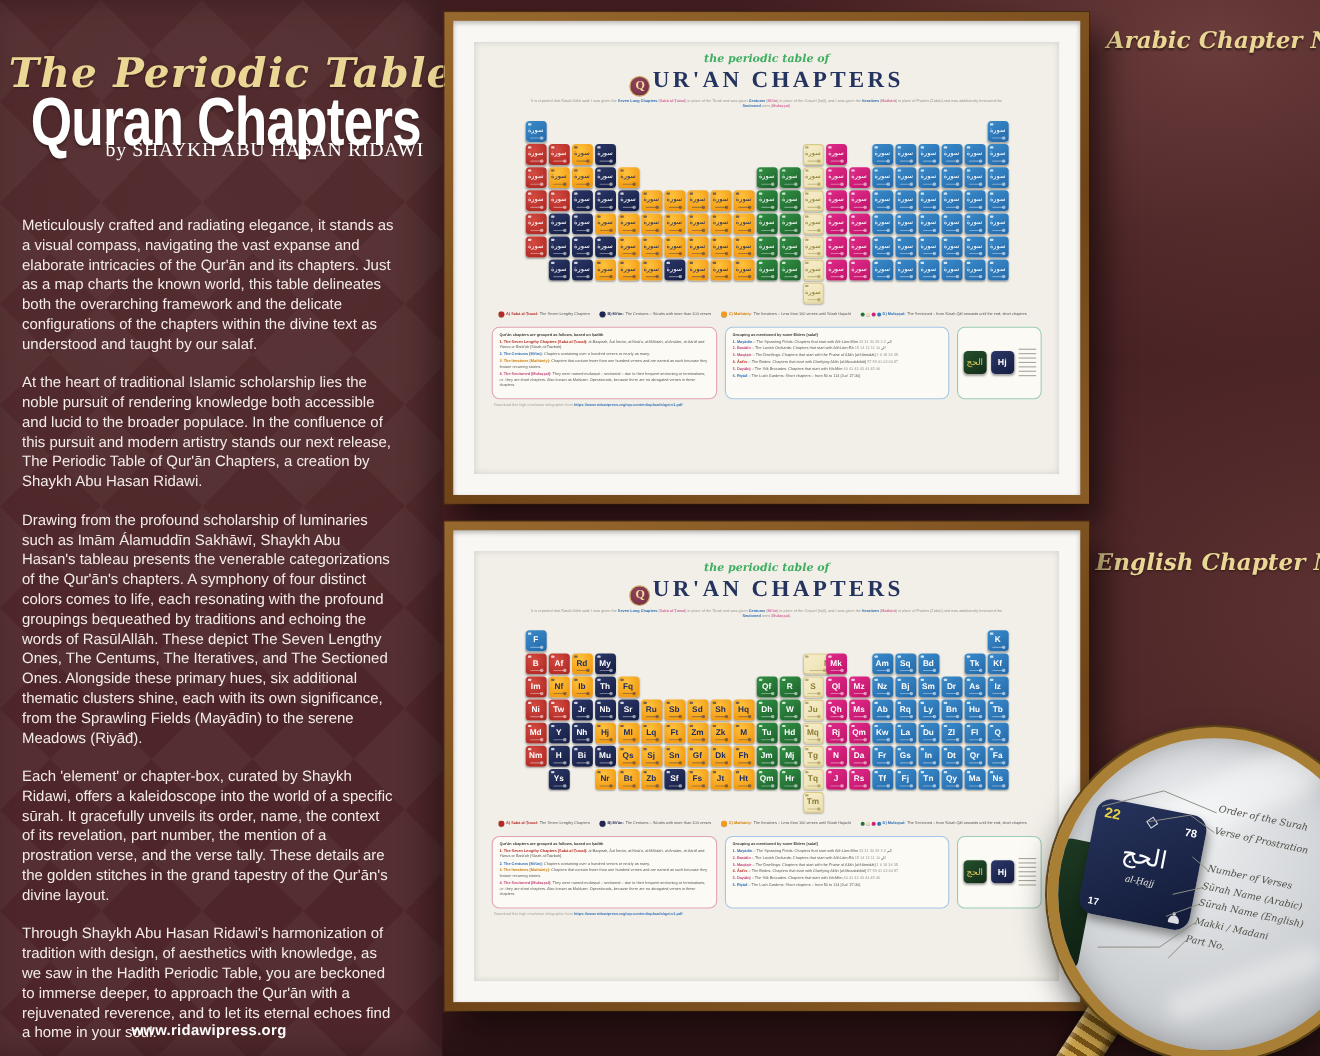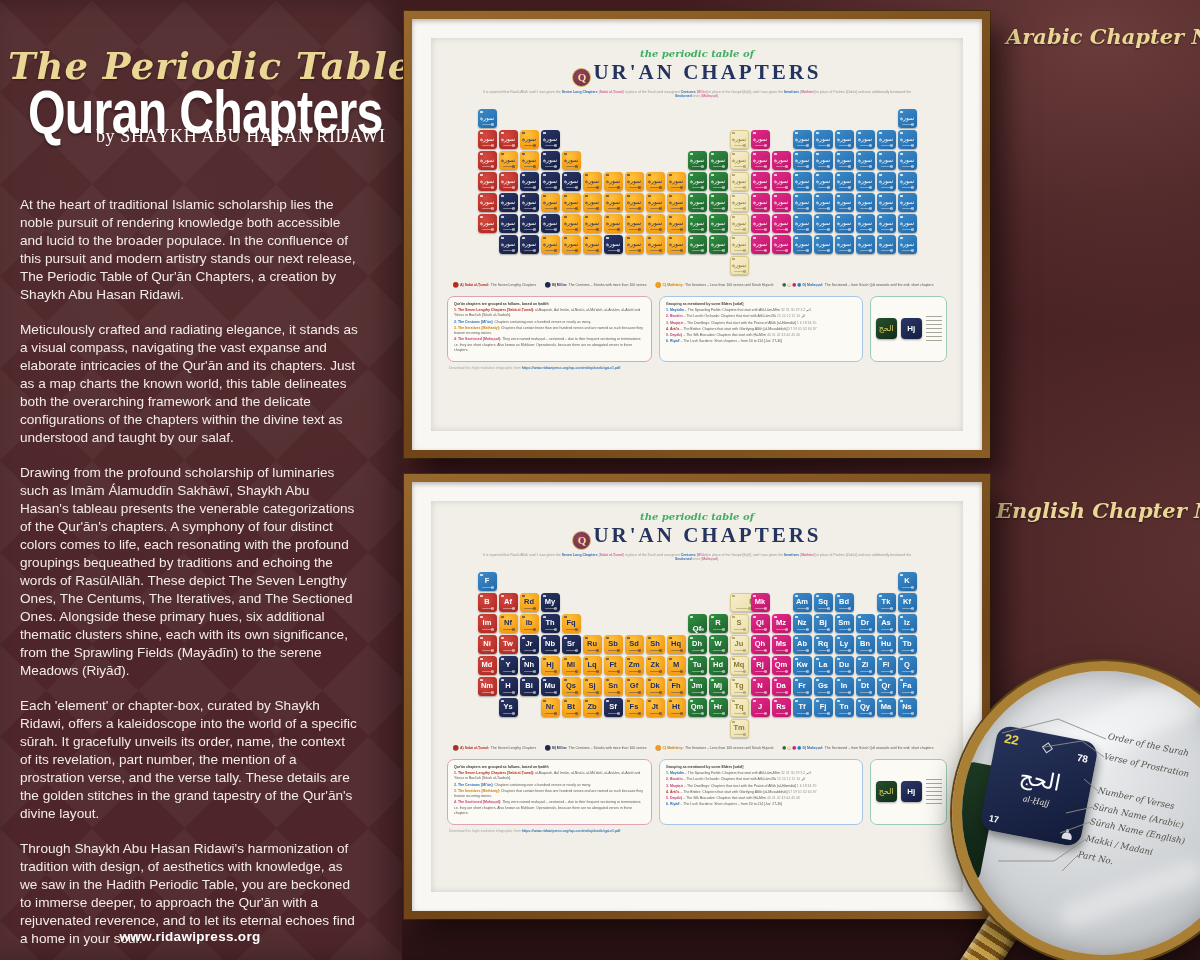--- a/index.html
+++ b/index.html
@@ -166,22 +166,22 @@
 <body>
 
 <div class="canvas">
   <div class="rightbg"></div>
 
   <div class="left-panel">
     <div class="title-script">The Periodic Table of</div>
     <div class="title-main">Quran Chapters</div>
     <div class="byline">by  SHAYKH ABU HASAN RIDAWI</div>
     <div class="body-copy">
+        <p>Meticulously crafted and radiating elegance, it stands as a visual compass, navigating the vast expanse and elaborate intricacies of the Qur'ān and its chapters. Just as a map charts the known world, this table delineates both the overarching framework and the delicate configurations of the chapters within the divine text as understood and taught by our salaf.</p>
         <p>At the heart of traditional Islamic scholarship lies the noble pursuit of rendering knowledge both accessible and lucid to the broader populace.  In the confluence of  this pursuit and modern artistry stands our next release, The Periodic Table of Qur'ān Chapters, a creation by Shaykh Abu Hasan Ridawi.</p>
-        <p>Meticulously crafted and radiating elegance, it stands as a visual compass, navigating the vast expanse and elaborate intricacies of the Qur'ān and its chapters. Just as a map charts the known world, this table delineates both the overarching framework and the delicate configurations of the chapters within the divine text as understood and taught by our salaf.</p>
         <p>Drawing from the profound scholarship of luminaries such as Imām Álamuddīn Sakhāwī, Shaykh Abu Hasan's tableau presents the venerable categorizations of the Qur'ān's chapters. A symphony of four distinct colors comes to life, each resonating with the profound groupings bequeathed by traditions and echoing the words of RasūlAllāh. These depict The Seven Lengthy Ones, The Centums, The Iteratives, and The Sectioned Ones. Alongside these primary hues, six additional thematic clusters shine, each with its own significance, from the Sprawling Fields (Mayādīn) to the serene Meadows (Riyāđ).</p>
         <p>Each 'element' or chapter-box, curated by Shaykh Ridawi, offers a kaleidoscope into the world of a specific sūrah. It gracefully unveils its order, name, the context of its revelation, part number, the mention of a prostration verse, and the verse tally. These details are the golden stitches in the grand tapestry of the Qur'ān's divine layout.</p>
         <p>Through Shaykh Abu Hasan Ridawi's harmonization of tradition with design, of aesthetics with knowledge, as we saw in the Hadith Periodic Table, you are beckoned to immerse deeper, to approach the Qur'ān with a rejuvenated reverence, and to let its eternal echoes find a home in your soul.</p>
       </div>
     <div class="website">www.ridawipress.org</div>
   </div>
 
   <div class="side-label top">Arabic Chapter Names</div>
   <div class="side-label bottom">English Chapter Names</div>
 
@@ -802,21 +802,21 @@
               <i class="nm"></i>
             </div>
             <div class="tile c-navy" style="grid-area: 3 / 4;">
               <span class="sym">Th</span>
               <i class="nm"></i>
             </div>
             <div class="tile c-orange" style="grid-area: 3 / 5;">
               <span class="sym">Fq</span>
               <i class="nm"></i>
             </div>
-            <div class="tile c-green" style="grid-area: 3 / 11; align-items: flex-end;">
+            <div class="tile c-green" style="grid-area: 3 / 11;">
               <span class="sym">Qf</span>
               <i class="nm"></i>
             </div>
             <div class="tile c-green" style="grid-area: 3 / 12;">
               <span class="sym">R</span>
               <i class="nm"></i>
             </div>
             <div class="tile c-cream" style="grid-area: 3 / 13;">
               <span class="sym">S</span>
               <i class="nm"></i>

